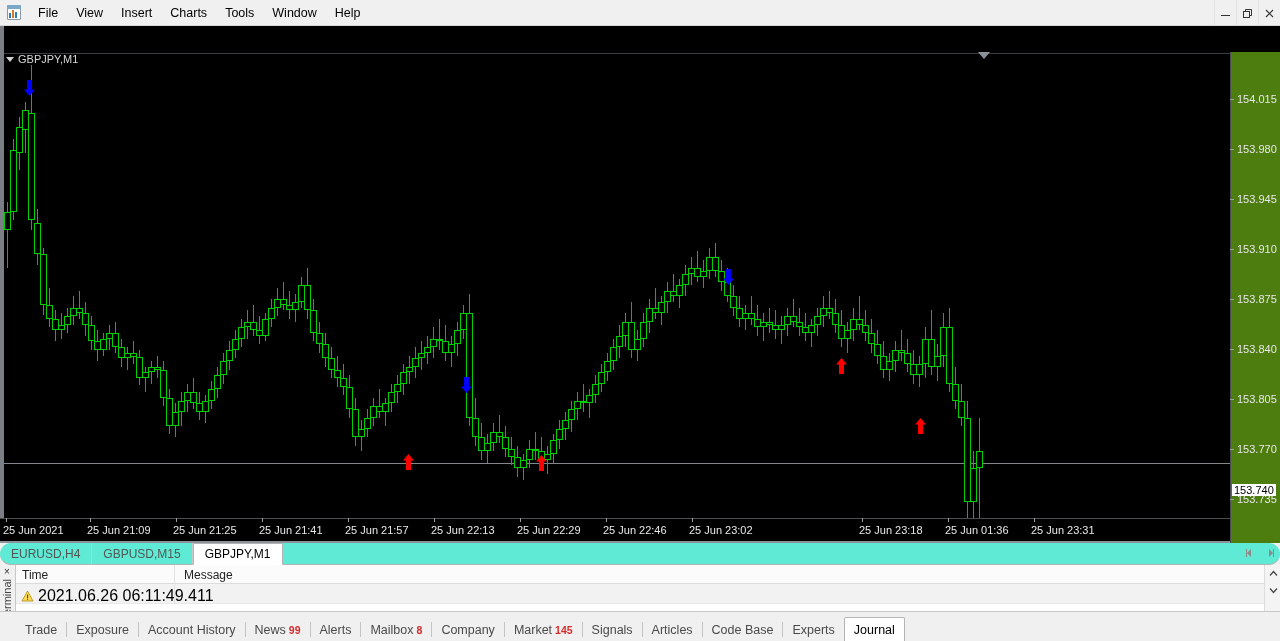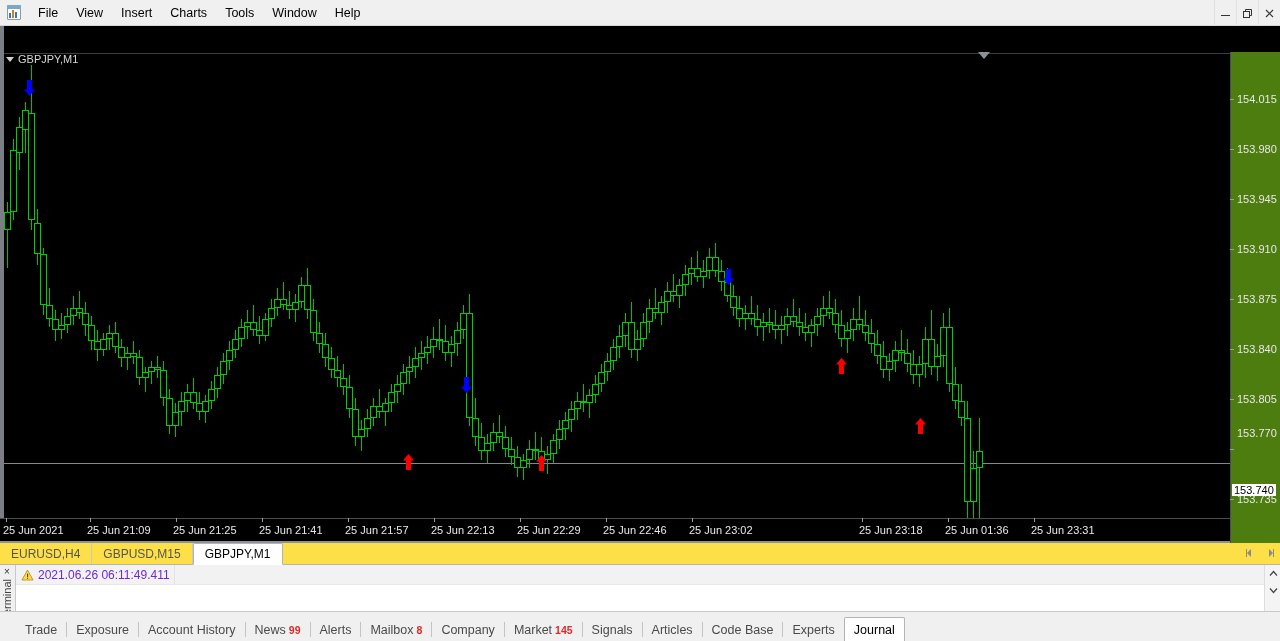--- a/index.html
+++ b/index.html
@@ -127,22 +127,22 @@
   .time-text {
     position: absolute; top: 6px; font-size: 11px; color: #e8e8e8; white-space: nowrap;
   }
   .chart-bottom-border {
     position: absolute; left: 0; bottom: 0; width: 1280px; height: 2px; background: #8d9199;
   }
 
   
   .chart-tabs {
     position: absolute; left: 0; top: 543px; width: 1280px; height: 22px;
-    background: #fde047; border-bottom: 1px solid #b4b4b4;
-    display: flex; align-items: flex-start;
+    background: #5eead4; border-bottom: 1px solid #b4b4b4;
+    display: flex; align-items: flex-start; border-radius: 11px;
   }
   .ctab {
     height: 21px; padding: 0 11px; font-size: 12px; color: #555;
     display: flex; align-items: center; cursor: default;
     border-right: 1px solid #c9c9c9;
   }
   .ctab.active {
     background: #ffffff; color: #000; font-weight: normal;
     border: 1px solid #b4b4b4; border-bottom: 1px solid #ffffff;
     height: 22px; border-radius: 2px 2px 0 0;
@@ -174,21 +174,21 @@
     background: #fff;
   }
   .term-header {
     position: relative; height: 19px; background: #fbfbfb;
     border-bottom: 1px solid #dcdcdc; font-size: 12px; color: #222;
   }
   .th { position: absolute; top: 3px; }
   .th-div { position: absolute; top: 0; width: 1px; height: 19px; background: #e2e2e2; }
   .term-row {
     position: relative; height: 20px; background: #f2f2f2;
-    font-size: 12px; color: #6d28d9; border-bottom: 1px solid #e8e8e8;
+    font-size: 16px; color: #000000; border-bottom: 1px solid #e8e8e8;
   }
   .td { position: absolute; top: 3px; white-space: nowrap; }
   .warn-icon { position: absolute; left: 5px; top: 4px; }
   .term-vscroll {
     position: absolute; right: 0; top: 0; width: 16px; height: 47px;
     background: #f4f4f4; border-left: 1px solid #dcdcdc;
   }
   .vs-btn {
     position: absolute; left: 0; width: 16px; height: 16px;
     display: flex; align-items: center; justify-content: center; cursor: default;
@@ -971,21 +971,21 @@
         <div class="price-text" style="top: 147px;">153.945</div>
         <div class="price-tick" style="top: 197px;"></div>
         <div class="price-text" style="top: 197px;">153.910</div>
         <div class="price-tick" style="top: 247px;"></div>
         <div class="price-text" style="top: 247px;">153.875</div>
         <div class="price-tick" style="top: 297px;"></div>
         <div class="price-text" style="top: 297px;">153.840</div>
         <div class="price-tick" style="top: 347px;"></div>
         <div class="price-text" style="top: 347px;">153.805</div>
         <div class="price-tick" style="top: 397px;"></div>
-        <div class="price-text" style="top: 381px;">153.770</div>
+        <div class="price-text" style="top: 397px;">153.770</div>
         <div class="price-tick" style="top: 447px;"></div>
         <div class="price-text" style="top: 447px;">153.735</div>
         <div class="price-current" style="top: 438px;">153.740</div>
       </div>
 
     <div class="time-axis" id="time-axis">
       <div class="axis-line"></div>
     <div class="time-tick" style="left: 6px;"></div>
         <div class="time-text" style="left: 3px;">25 Jun 2021</div>
         <div class="time-tick" style="left: 90px;"></div>
@@ -1034,20 +1034,25 @@
     </div>
   </div>
 
   <div class="terminal">
     <div class="term-side">
       <div class="term-close">×</div>
       <div class="term-side-label">Terminal</div>
     </div>
 
     <div class="term-table">
+      <div class="term-header" id="term-header">
+          <span class="th" style="left: 6px;">Time</span>
+          <span class="th" style="left: 168px;">Message</span>
+          <div class="th-div" style="left: 158px;"></div>
+        </div>
       <div class="term-row" id="term-row">
         <span class="warn-icon">
           <svg width="13" height="12" viewBox="0 0 13 12">
             <path d="M6.5 1 L12 11 L1 11 Z" fill="#fdd94e" stroke="#b08a12" stroke-width="0.8"></path>
             <rect x="6" y="4.6" width="1.1" height="3.4" fill="#5a4400"></rect>
             <rect x="6" y="8.7" width="1.1" height="1.1" fill="#5a4400"></rect>
           </svg>
         </span>
         <span class="td" style="left:22px;">2021.06.26 06:11:49.411</span>
       <div class="th-div" style="left: 158px; height: 20px;"></div>

